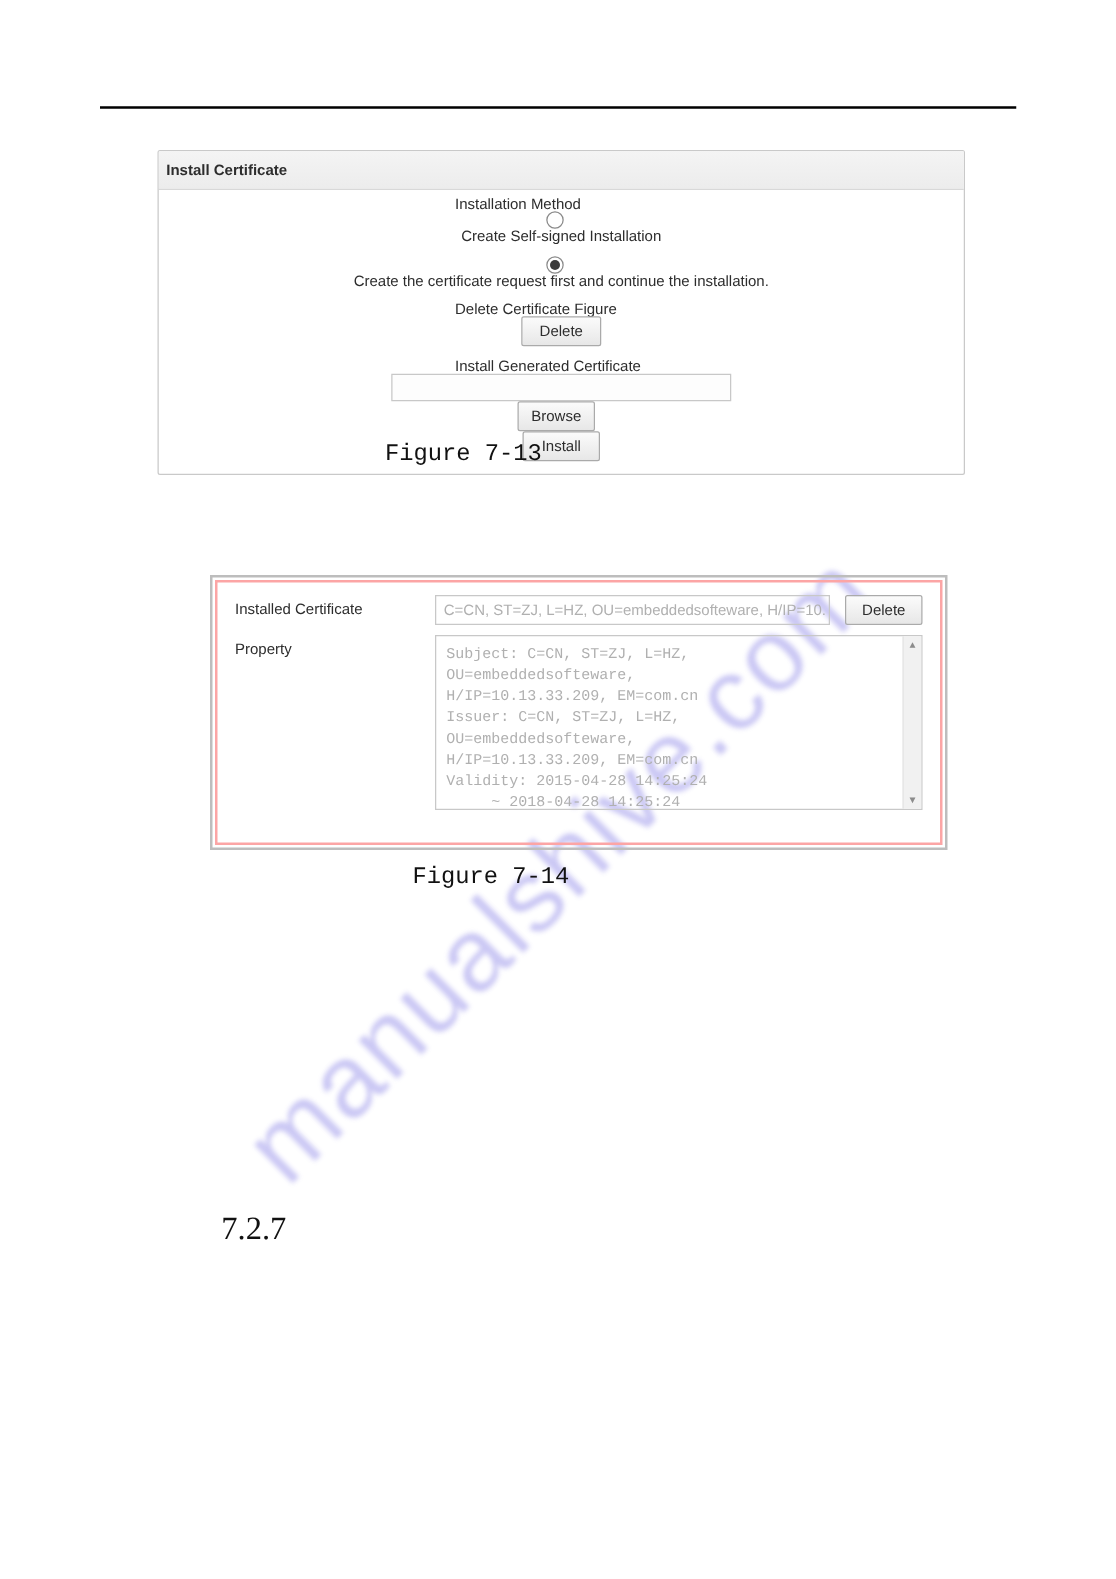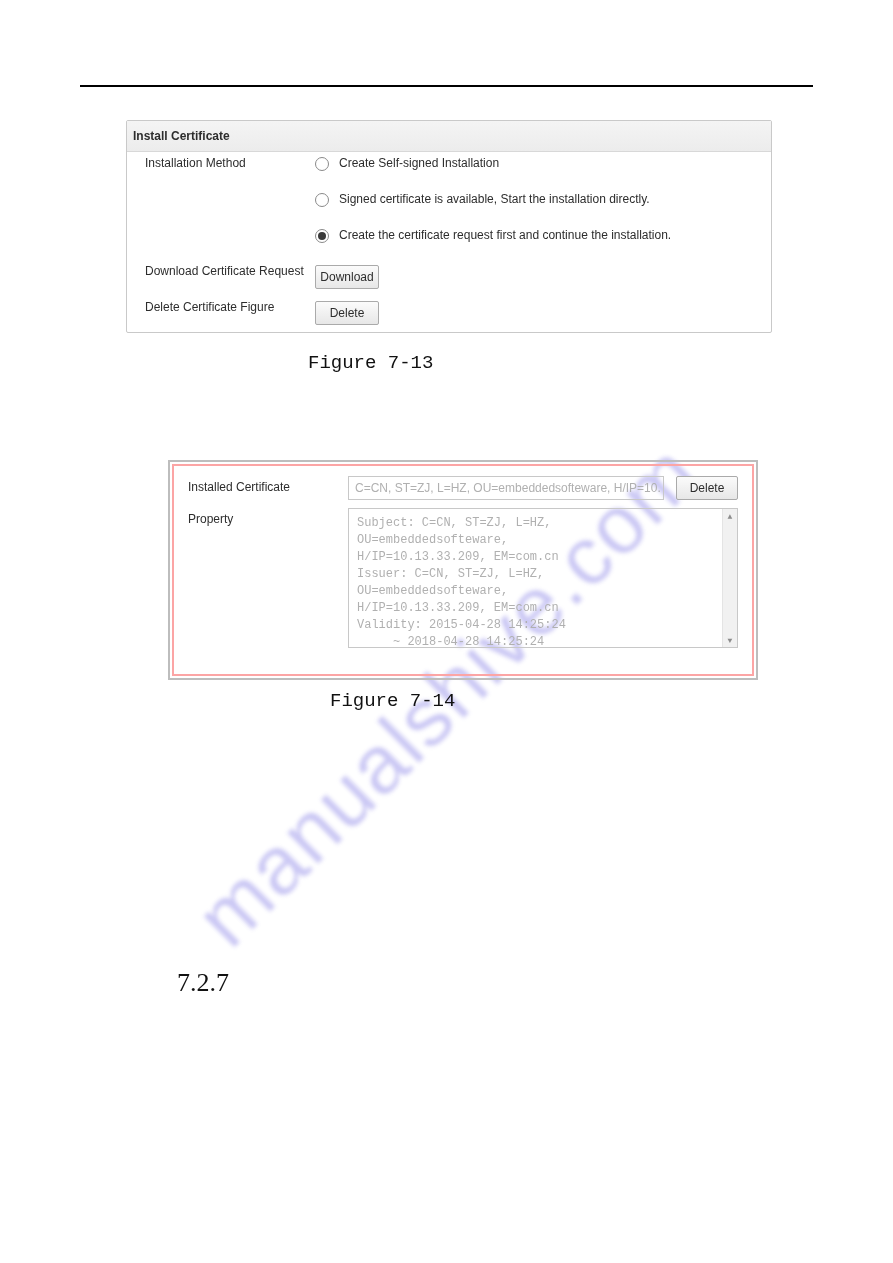--- a/index.html
+++ b/index.html
@@ -35,23 +35,24 @@
     line-height: 1;
   }
   .panel1-header {
     background: linear-gradient(#f4f4f4, #ececec);
     border-bottom: 1px solid #d8d8d8;
     padding: 9px 6px;
     font-weight: bold;
   }
   .panel1-body .row {
     display: flex;
-    align-items: flex-start;
+    align-items: center;
     padding: 5px 18px;
     min-height: 26px;
+    flex-direction: column;
   }
   .panel1-body .lbl {
     width: 170px;
     flex-shrink: 0;
   }
   .radio {
     width: 12px;
     height: 12px;
     border: 1px solid #8a8a8a;
     border-radius: 50%;
@@ -196,43 +197,41 @@
   <div class="panel1">
     <div class="panel1-header">Install Certificate</div>
     <div class="panel1-body">
 
       <div class="row">
         <div class="lbl">Installation Method</div>
         <span class="radio"></span>
         <span>Create Self-signed Installation</span>
       </div>
 
-      <div class="row">
-        <div class="lbl"></div>
-        <span class="radio"></span>
-        <span>Signed certificate is available, Start the installation directly.</span>
-      </div>
 
       <div class="row">
         <div class="lbl"></div>
         <span class="radio selected"></span>
         <span>Create the certificate request first and continue the installation.</span>
       </div>
 
 
-      <div class="row">
-        <div class="lbl">Download Certificate Request</div>
-        <div class="btn" style="width:62px;">Download</div>
-      </div>
 
       <div class="row">
         <div class="lbl">Delete Certificate Figure</div>
         <div class="btn" style="width:62px;">Delete</div>
       </div>
 
+      <div class="row" style="padding-bottom:10px;">
+        <div class="lbl">Install Generated Certificate</div>
+        <div class="field" style="width:272px;"></div>
+        <div style="flex:1"></div>
+        <div class="btn" style="width:60px;margin-right:8px;">Browse</div>
+        <div class="btn" style="width:60px;">Install</div>
+      </div>
 
     </div>
   </div>
 
   <div class="caption" style="left:308px; top:352px;">Figure 7-13</div>
 
   <div class="watermark">manualshive.com</div>
 
   <div class="panel2-wrap">
     <div class="panel2-inner">

